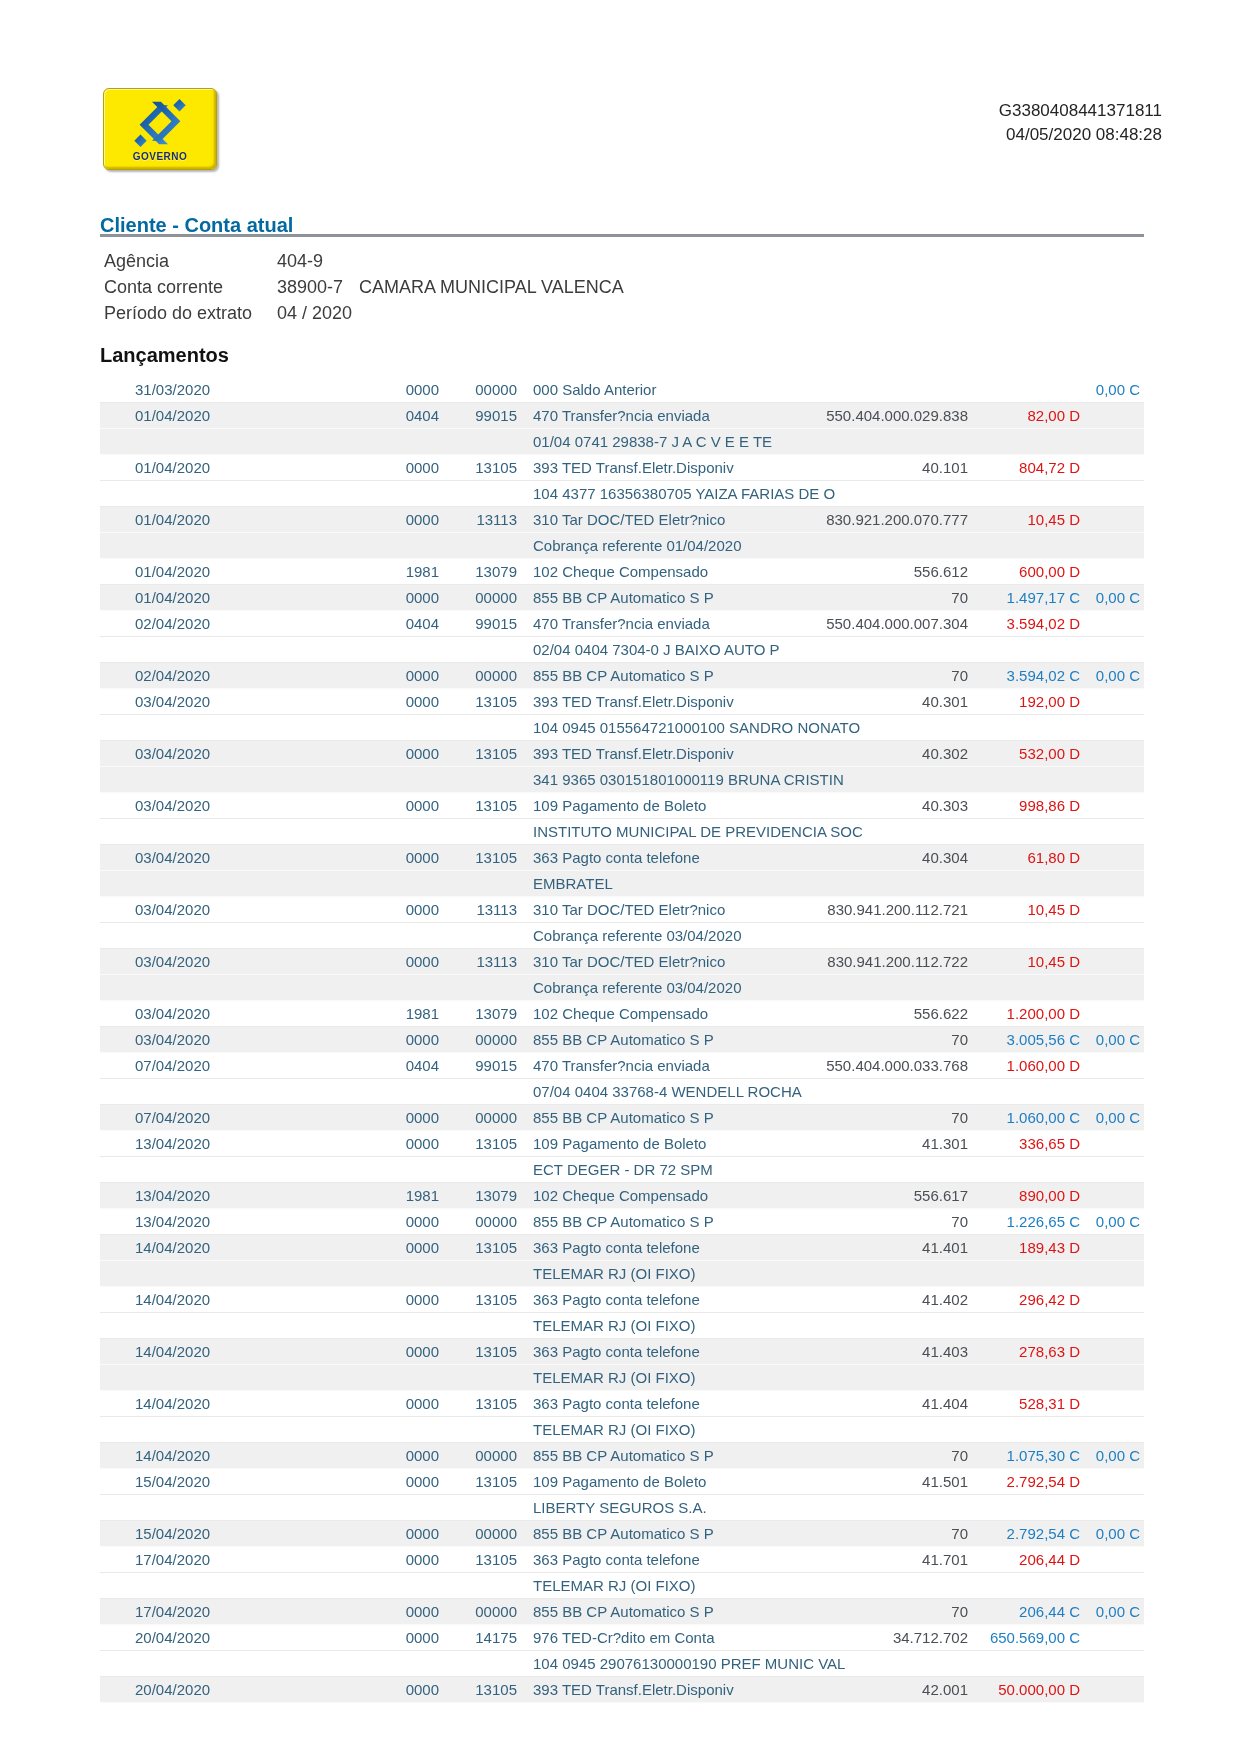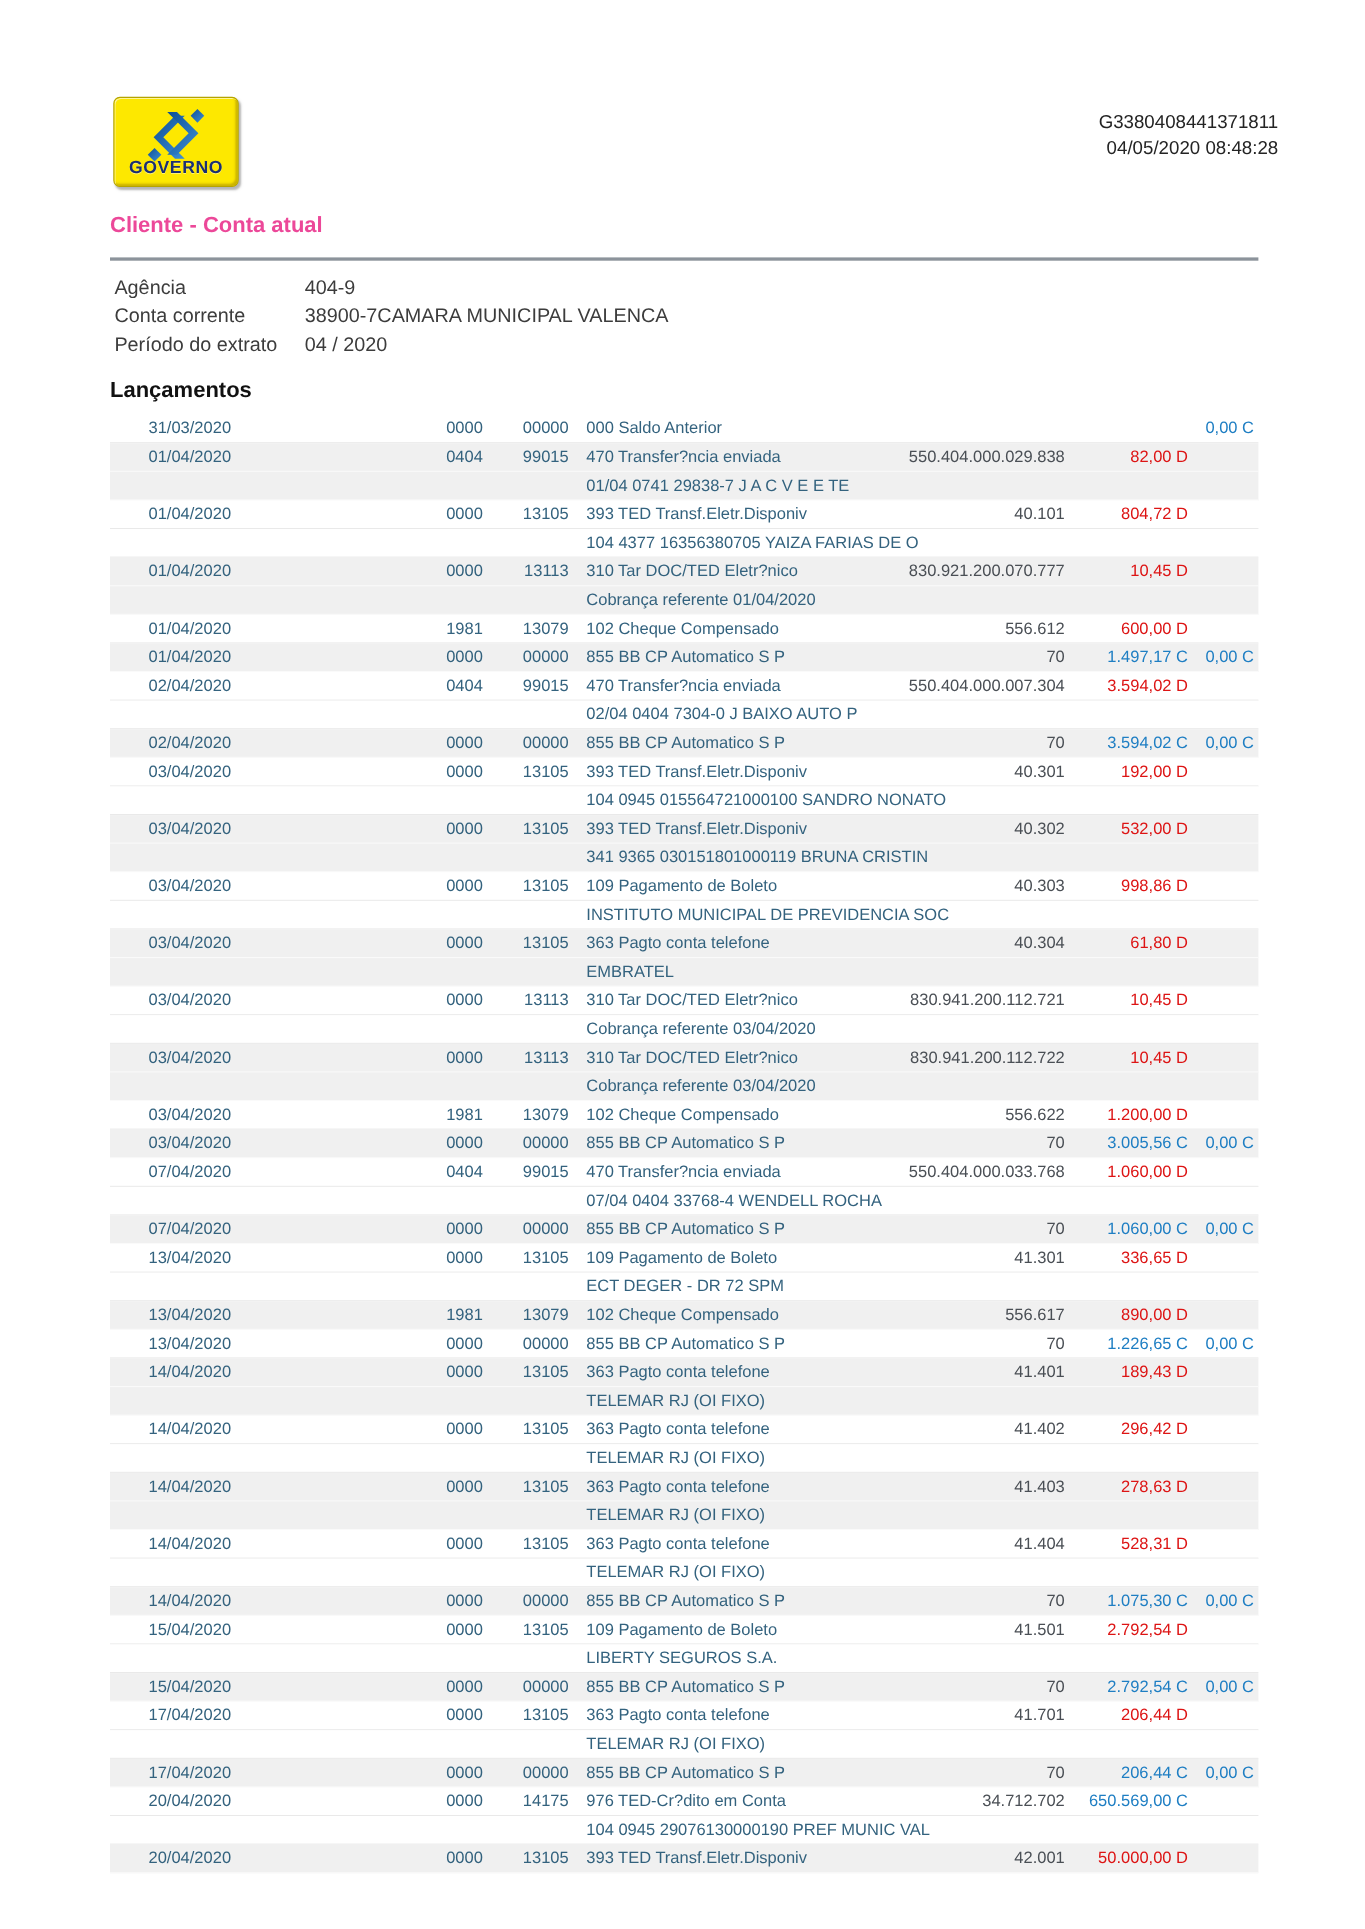--- a/index.html
+++ b/index.html
@@ -20,37 +20,37 @@
   body{font-family:"Liberation Sans","DejaVu Sans",sans-serif;}
   .page{position:relative;width:1241px;height:1754px;background:#fff;overflow:hidden;}
 
   
   .logo{position:absolute;left:103px;top:88px;width:114px;height:82px;
     background:var(--c-logo-yellow);border-radius:6px;
     border:1px solid #b5a400;
     box-shadow:2px 2px 2px rgba(120,120,120,.55), inset 1px 1px 0 #fff59a, inset -2px -2px 2px rgba(140,110,0,.45);
     display:flex;flex-direction:column;align-items:center;justify-content:flex-end;}
   .logo svg{position:absolute;top:9px;left:50%;transform:translateX(-50%);}
-  .logo-text{font-weight:bold;font-size:16px;letter-spacing:.5px;color:var(--c-logo-text);
+  .logo-text{font-weight:bold;font-size:10px;letter-spacing:.5px;color:var(--c-logo-text);
     margin-bottom:7px;text-shadow:0 1px 0 rgba(255,255,255,.45);}
 
   
   .doc-meta{position:absolute;top:99px;right:79px;text-align:right;font-size:17px;
     line-height:24px;color:#242424;}
 
   
-  .page-title{position:absolute;left:100px;top:194px;font-size:20px;font-weight:bold;color:#ec4899;}
+  .page-title{position:absolute;left:100px;top:214px;font-size:20px;font-weight:bold;color:#0369a1;}
   .rule{position:absolute;left:100px;top:234px;width:1044px;height:3px;background:var(--c-rule);}
   .section-title{position:absolute;left:100px;top:344px;font-size:20px;font-weight:bold;color:#111;}
 
   
   .acct{position:absolute;left:104px;top:248px;font-size:18px;color:#3c3c3c;}
   .acct-row{display:flex;height:26px;line-height:26px;}
   .acct-label{width:173px;}
-  .acct-extra{margin-left:0;text-align:center;}
+  .acct-extra{margin-left:16px;text-align:center;}
 
   
   .tbl{position:absolute;left:100px;top:377px;width:1044px;font-size:15px;}
   .thead{display:flex;height:27px;line-height:24px;background:var(--c-head-bg);
     border-top:3px solid var(--c-head-border);font-weight:bold;color:var(--c-head-text);}
   .trow{display:flex;height:26px;line-height:25px;color:var(--c-steel);
     border-bottom:1px solid #e9e9e9;background:#fff;}
   .trow.shade{background:var(--c-shade);border-bottom:1px solid #fafafa;}
 
   .col-date{width:145px;padding-left:35px;}

